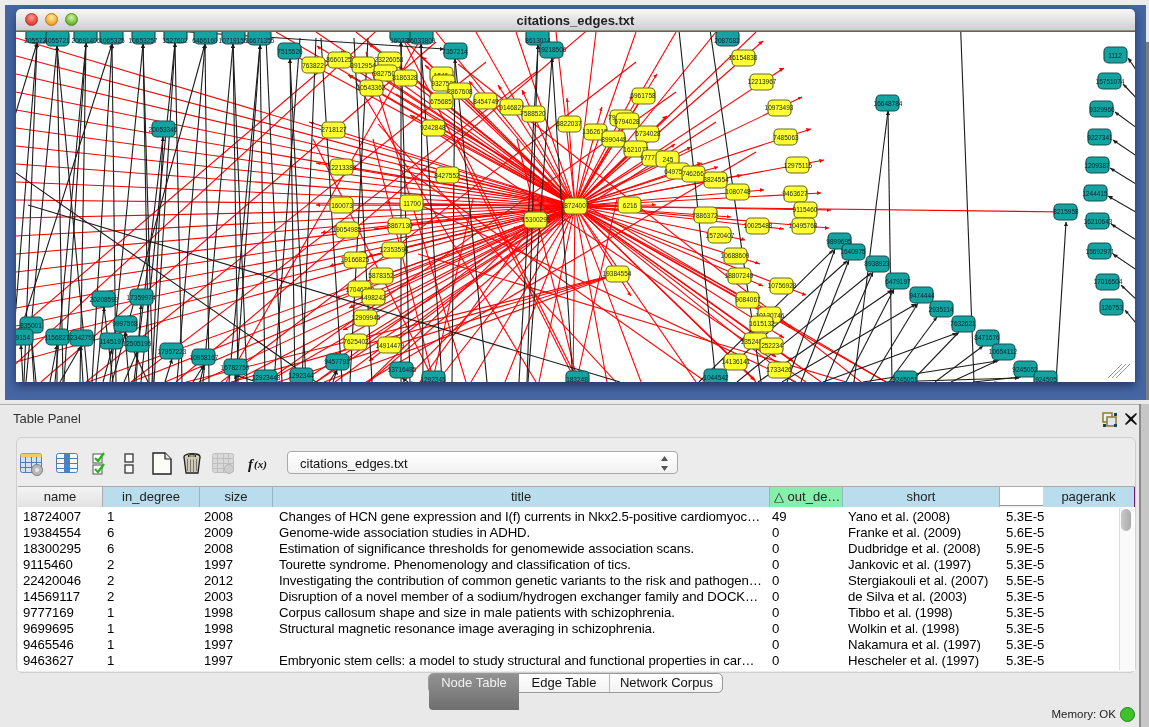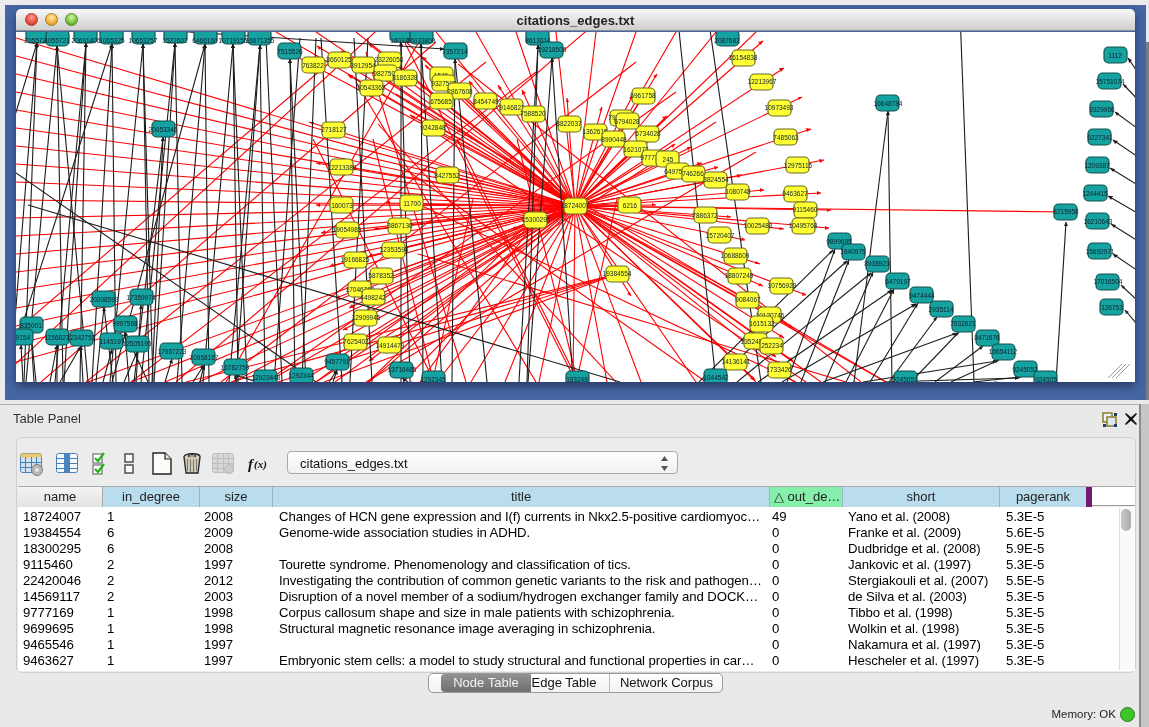--- a/index.html
+++ b/index.html
@@ -822,21 +822,21 @@
       </svg>
   </div>
 
   <div class="abs" style="left:18px;top:81px;width:1117px;height:20px;background:#fff;border-top:1px solid #aaa;border-bottom:1px solid #999;font-size:13px;color:#222">
     <div class="abs" style="left:0;top:0;width:85px;height:20px;background:linear-gradient(#f4f4f4,#e2e2e2);border-right:1px solid #aaa;text-align:center;line-height:19px">name</div>
     <div class="abs" style="left:85px;top:0;width:97px;height:20px;background:#b9ddec;border-right:1px solid #93b7c7;text-align:center;line-height:19px">in_degree</div>
     <div class="abs" style="left:182px;top:0;width:73px;height:20px;background:#b9ddec;border-right:1px solid #93b7c7;text-align:center;line-height:19px">size</div>
     <div class="abs" style="left:255px;top:0;width:497px;height:20px;background:#b9ddec;border-right:1px solid #93b7c7;text-align:center;line-height:19px">title</div>
     <div class="abs" style="left:752px;top:0;width:73px;height:20px;background:#86efac;border-right:1px solid #93b7c7;line-height:19px"><span style="margin-left:4px">△ out_de…</span></div>
     <div class="abs" style="left:825px;top:0;width:157px;height:20px;background:#b9ddec;border-right:1px solid #93b7c7;text-align:center;line-height:19px">short</div>
-    <div class="abs" style="left:982px;top:0;width:92px;height:20px;background:#b9ddec;border-right:6px solid #701a75;text-align:center;line-height:19px">pagerank</div>
+    <div class="abs" style="left:1025px;top:0;width:92px;height:20px;background:#b9ddec;border-right:1px solid #701a75;text-align:center;line-height:19px">pagerank</div>
   </div>
 
   <div class="abs" style="left:18px;top:102px;width:1117px;height:164px;background:#fff"></div>
 
   <div class="abs" style="left:1119px;top:103px;width:15px;height:162px;background:#fafafa;border-left:1px solid #ddd"></div>
   <div class="abs" style="left:1121px;top:104px;width:10px;height:22px;background:linear-gradient(90deg,#c9c9c9,#ababab);border-radius:5px"></div>
 </div>
 <div id="rows" class="abs" style="left:0;top:0;width:1149px;height:727px;font-size:13.2px;color:#000;pointer-events:none;letter-spacing:-0.1px">
 <div class="trow" style="top:508px">
 <span style="left:23px;width:76px">18724007</span>
@@ -853,20 +853,21 @@
       <span style="left:204px;width:66px">2009</span>
       <span style="left:279px;width:489px">Genome-wide association studies in ADHD.</span>
       <span style="left:772px;width:68px">0</span>
       <span style="left:848px;width:154px">Franke et al. (2009)</span>
       <span style="left:1006px;width:84px">5.6E-5</span>
     </div>
 <div class="trow" style="top:540px">
 <span style="left:23px;width:76px">18300295</span>
       <span style="left:107px;width:90px">6</span>
       <span style="left:204px;width:66px">2008</span>
+      <span style="left:279px;width:489px">Estimation of significance thresholds for genomewide association scans.</span>
       <span style="left:772px;width:68px">0</span>
       <span style="left:848px;width:154px">Dudbridge et al. (2008)</span>
       <span style="left:1006px;width:84px">5.9E-5</span>
     </div>
 <div class="trow" style="top:556px">
 <span style="left:23px;width:76px">9115460</span>
       <span style="left:107px;width:90px">2</span>
       <span style="left:204px;width:66px">1997</span>
       <span style="left:279px;width:489px">Tourette syndrome. Phenomenology and classification of tics.</span>
       <span style="left:772px;width:68px">0</span>
@@ -923,21 +924,21 @@
       <span style="left:204px;width:66px">1997</span>
       <span style="left:279px;width:489px">Embryonic stem cells: a model to study structural and functional properties in car…</span>
       <span style="left:772px;width:68px">0</span>
       <span style="left:848px;width:154px">Hescheler et al. (1997)</span>
       <span style="left:1006px;width:84px">5.3E-5</span>
     </div>
 </div>
 <style>.trow{position:absolute;left:0;width:1135px;height:16px} .trow span{position:absolute;top:0.5px;white-space:nowrap;overflow:hidden}</style>
 
 <div class="abs" style="left:428px;top:673px;width:295px;height:20px;border:1px solid #9a9a9a;border-radius:5px;background:linear-gradient(#fff,#f2f2f2);font-size:13px;color:#111">
-  <div class="abs" style="left:12px;top:0;width:90px;height:18px;background:linear-gradient(#929292,#6f6f6f);border-radius:4px 0 0 4px;color:#f2f2f2;text-align:center;line-height:18px">Node Table</div>
+  <div class="abs" style="left:0;top:0;width:90px;height:36px;background:linear-gradient(#929292,#6f6f6f);border-radius:4px 0 0 4px;color:#f2f2f2;text-align:center;line-height:18px">Node Table</div>
   <div class="abs" style="left:90px;top:0;width:91px;height:18px;border-right:1px solid #b9b9b9;text-align:center;line-height:18px">Edge Table</div>
   <div class="abs" style="left:181px;top:0;width:113px;height:18px;text-align:center;line-height:18px">Network Corpus</div>
 </div>
 
 <div class="abs" style="left:1050px;top:708px;width:66px;text-align:right;font-size:11.5px;color:#222">Memory: OK</div>
 <div class="abs" style="left:1120px;top:707px;width:15px;height:15px;border-radius:50%;background:#3ec42b;border:1.5px solid #2a7d1e"></div>
 
 <div class="abs" style="left:0;top:0;width:1149px;height:5px;background:#ececec"></div>
 <div class="abs" style="left:0;top:0;width:5px;height:400px;background:#ececec"></div>
 <div class="abs" style="left:1139px;top:404px;width:2px;height:323px;background:#8c8c8c"></div>

